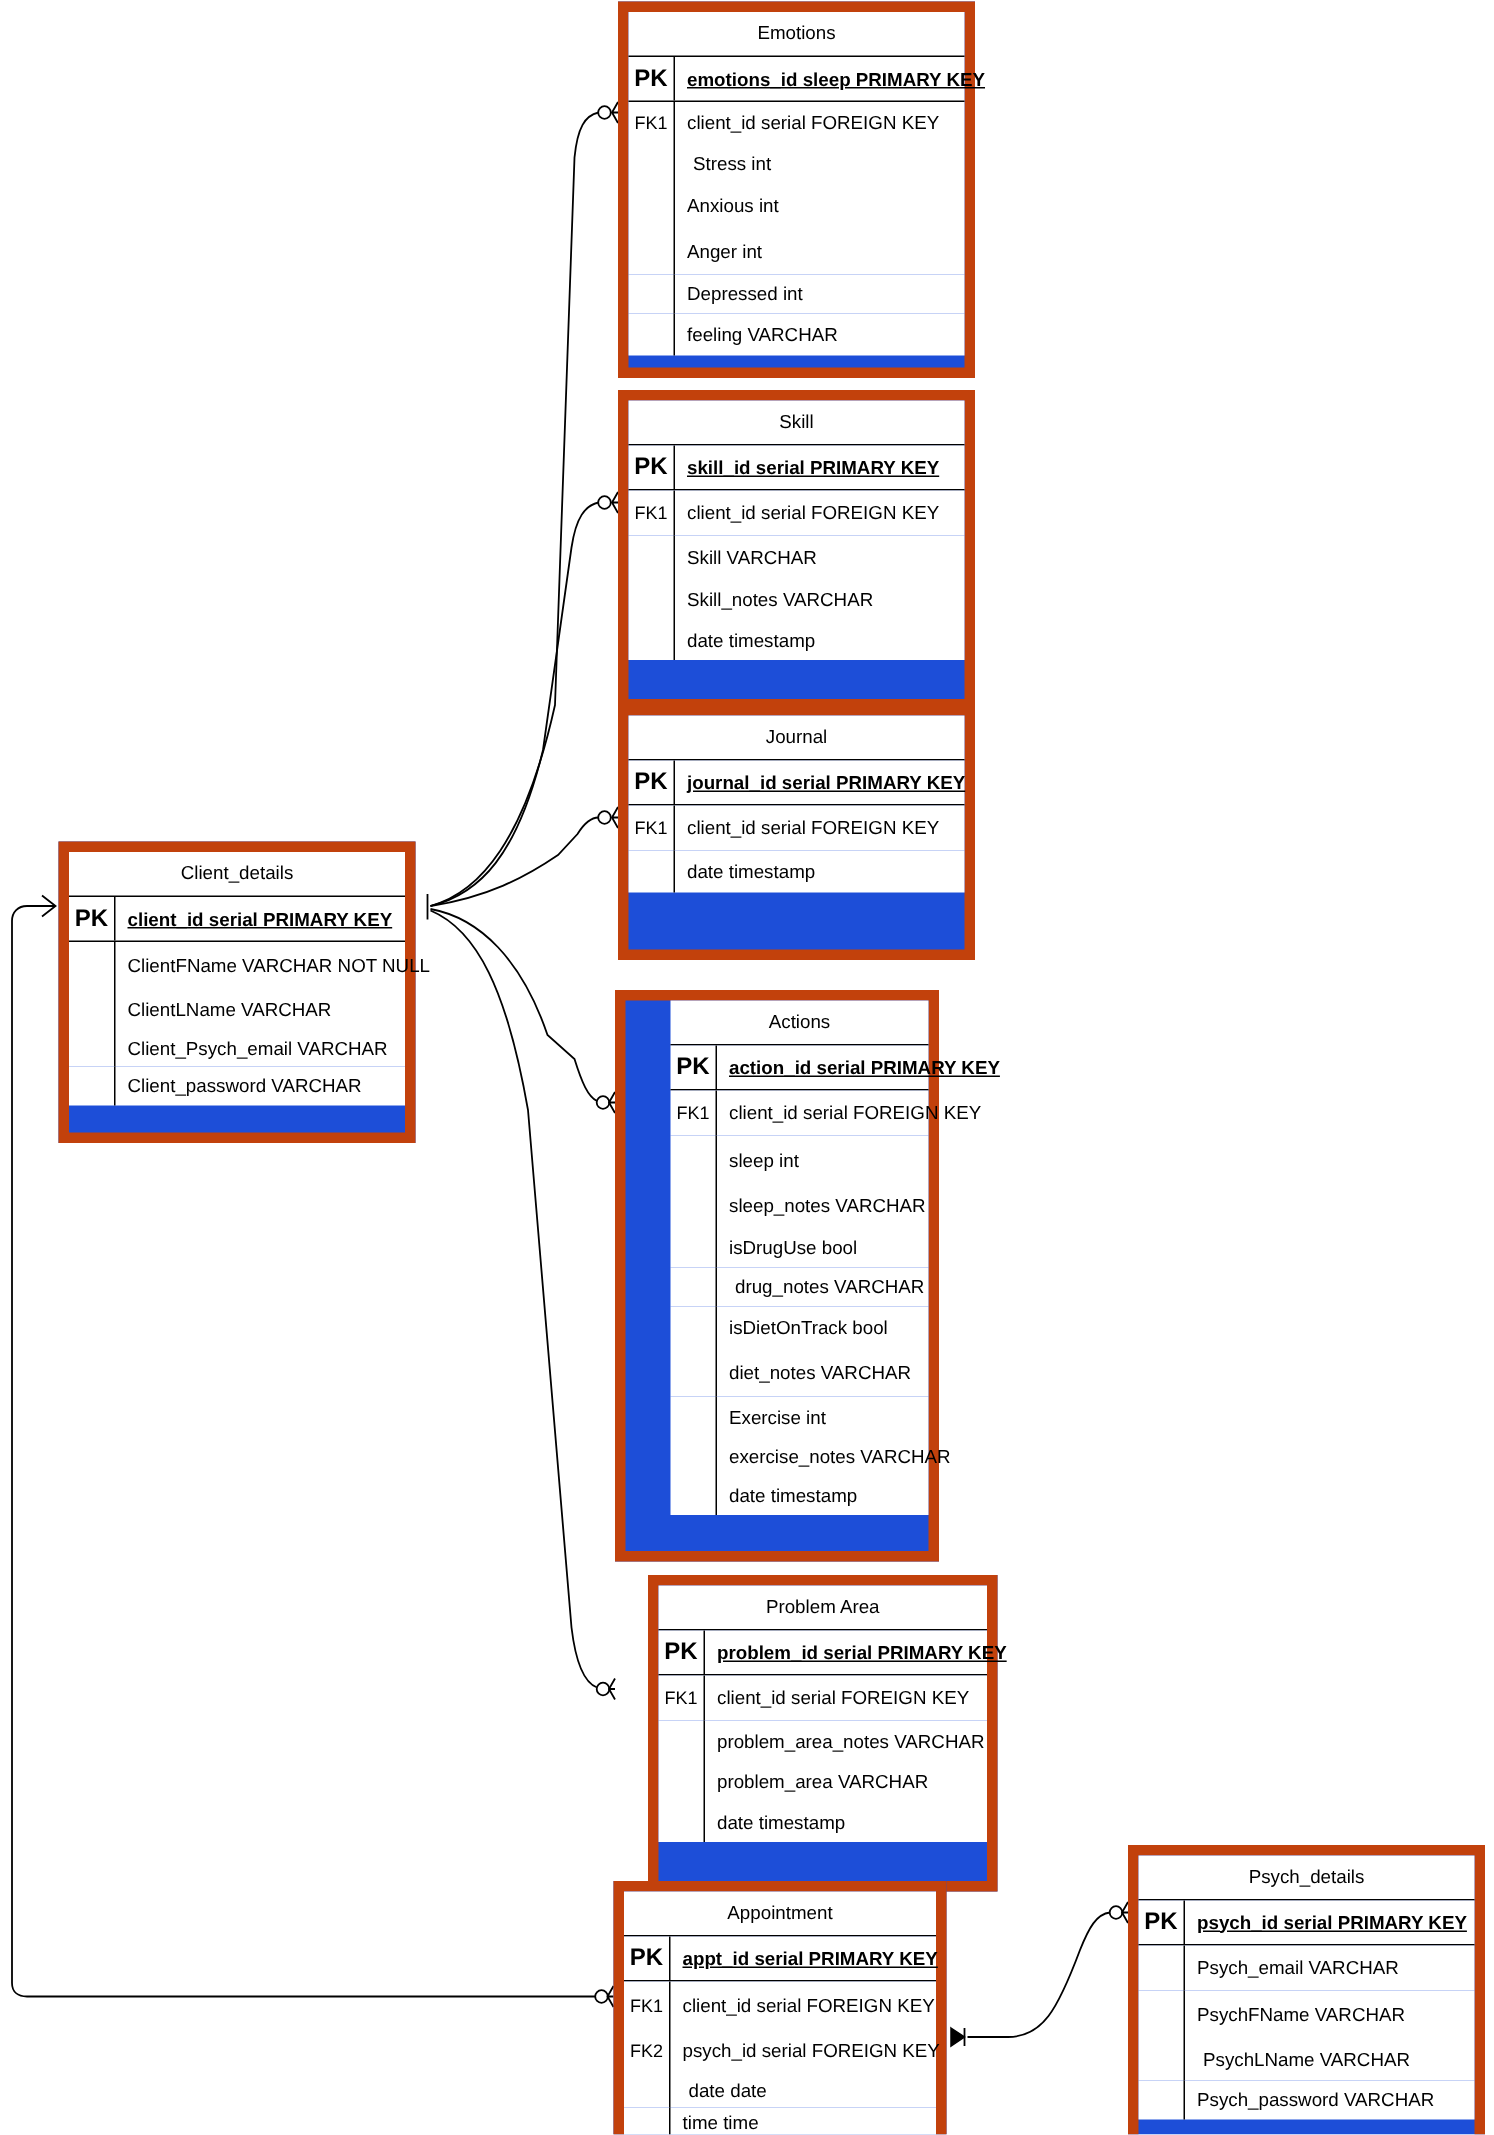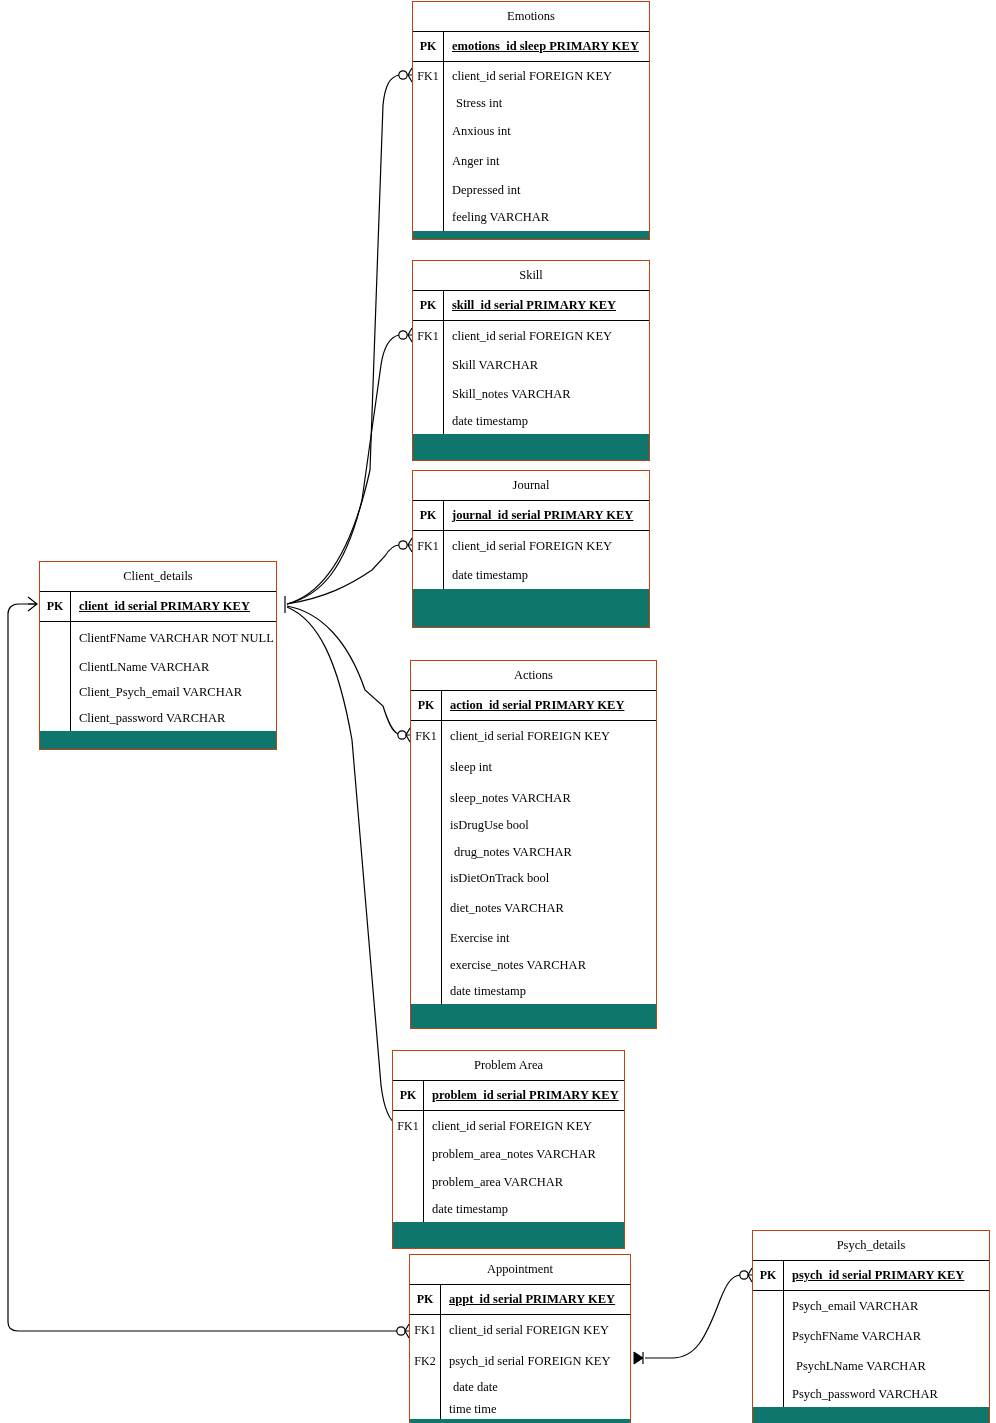--- a/index.html
+++ b/index.html
@@ -23,24 +23,23 @@
     position: absolute;
     left: 0;
     top: 0;
     width: 996px;
     height: 1423px;
     pointer-events: none;
   }
   .entity {
     position: absolute;
     box-sizing: border-box;
-    border: 1px solid #c2410c;
-    background: #0f766e;
+    border: 7px solid #c2410c;
+    background: #1d4ed8;
     z-index: 5;
-    font-family: Liberation Serif, serif;
   }
   .ent-title {
     box-sizing: border-box;
     height: 30px;
     line-height: 29px;
     text-align: center;
     font-size: 12.5px;
     border-bottom: 1px solid #000000;
     background: #ffffff;
     white-space: nowrap;
@@ -54,21 +53,21 @@
   }
   .ent-row.pkrow {
     border-bottom: 1px solid #000000;
     height: 30px;
   }
   .keycell {
     box-sizing: border-box;
     width: 30px;
     flex: 0 0 30px;
     text-align: center;
-    font-size: 12px;
+    font-size: 16px;
     align-self: stretch;
     display: flex;
     align-items: center;
     justify-content: center;
   }
   .attrcell {
     box-sizing: border-box;
     border-left: 1px solid #000000;
     flex: 1 1 auto;
     align-self: stretch;
@@ -234,21 +233,21 @@
         <div class="attrcell">client_id serial FOREIGN KEY</div>
       </div>
       <div class="ent-row attr" style="height:28px">
         <div class="keycell"></div>
         <div class="attrcell">date timestamp</div>
       </div>
       <div style="height:38px"></div>
     </div>
   </div>
 
-  <div class="entity" style="left:410px; top:660px; width:247px;">
+  <div class="entity" style="left:410px; top:660px; width:216px;padding-left:30px;">
     <div class="ent-title">Actions</div>
     <div class="ent-row pkrow">
       <div class="keycell">PK</div>
       <div class="attrcell">action_id serial PRIMARY KEY</div>
     </div>
     <div class="body-rows">
       <div class="ent-row attr" style="height:30px">
         <div class="keycell">FK1</div>
         <div class="attrcell">client_id serial FOREIGN KEY</div>
       </div>
@@ -285,21 +284,21 @@
         <div class="attrcell">exercise_notes VARCHAR</div>
       </div>
       <div class="ent-row attr" style="height:26px">
         <div class="keycell"></div>
         <div class="attrcell">date timestamp</div>
       </div>
       <div style="height:24px"></div>
     </div>
   </div>
 
-  <div class="entity" style="left:392px; top:1050px; width:233px;">
+  <div class="entity" style="left:432px; top:1050px; width:233px;">
     <div class="ent-title">Problem Area</div>
     <div class="ent-row pkrow">
       <div class="keycell">PK</div>
       <div class="attrcell">problem_id serial PRIMARY KEY</div>
     </div>
     <div class="body-rows">
       <div class="ent-row attr" style="height:30px">
         <div class="keycell">FK1</div>
         <div class="attrcell">client_id serial FOREIGN KEY</div>
       </div>

